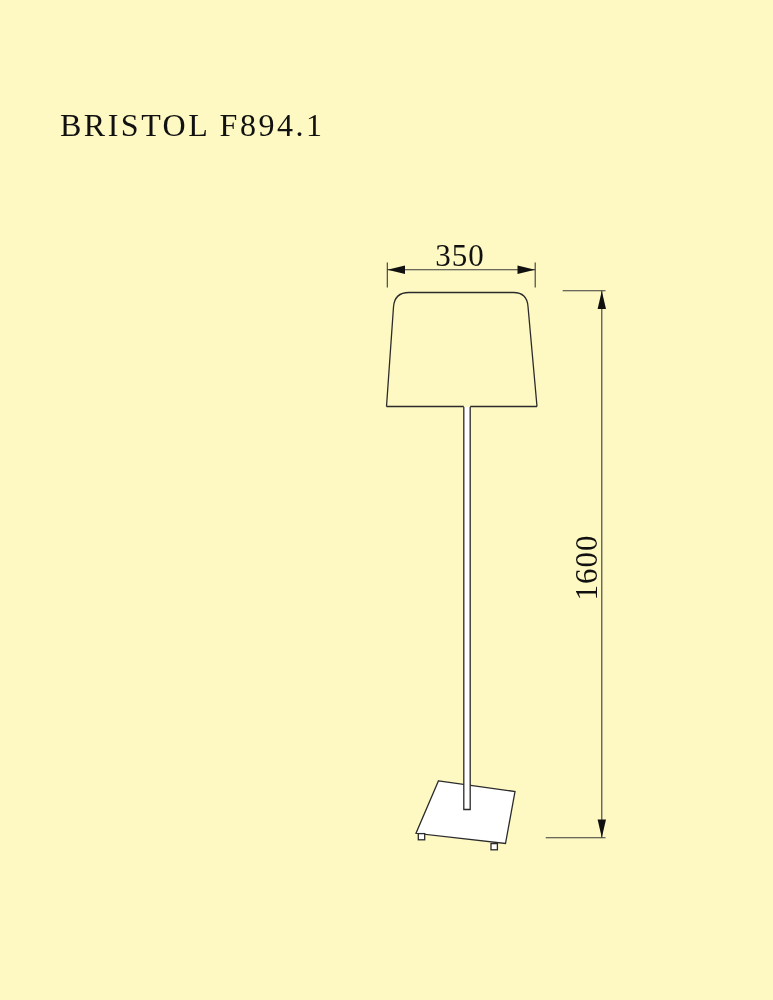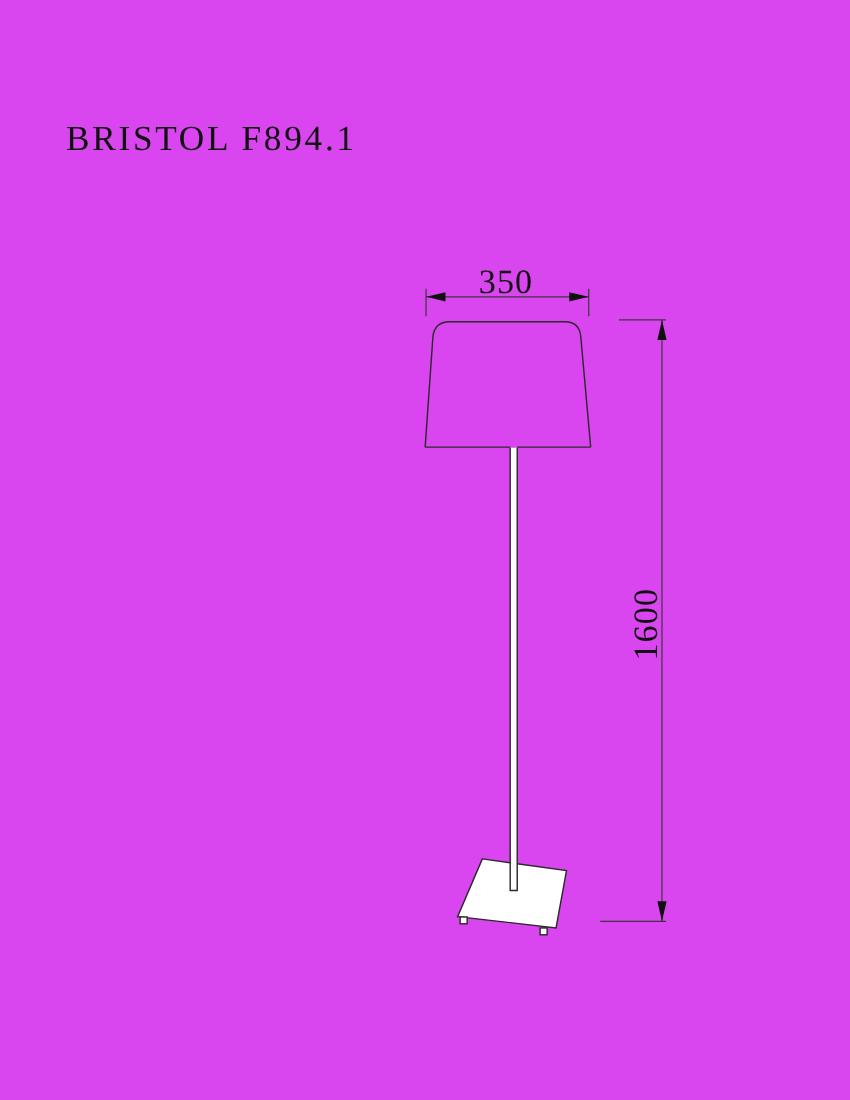--- a/index.html
+++ b/index.html
@@ -4,21 +4,21 @@
 <style>
   html, body {
     margin: 0;
     padding: 0;
     background: #ffffff;
   }
   .page {
     position: relative;
     width: 773px;
     height: 1000px;
-    background: #d946ef;
+    background: #fef9c3;
     overflow: hidden;
     font-family: "Liberation Serif", "DejaVu Serif", serif;
   }
   .drawing-svg {
     position: absolute;
     left: 0;
     top: 0;
     width: 773px;
     height: 1000px;
   }

